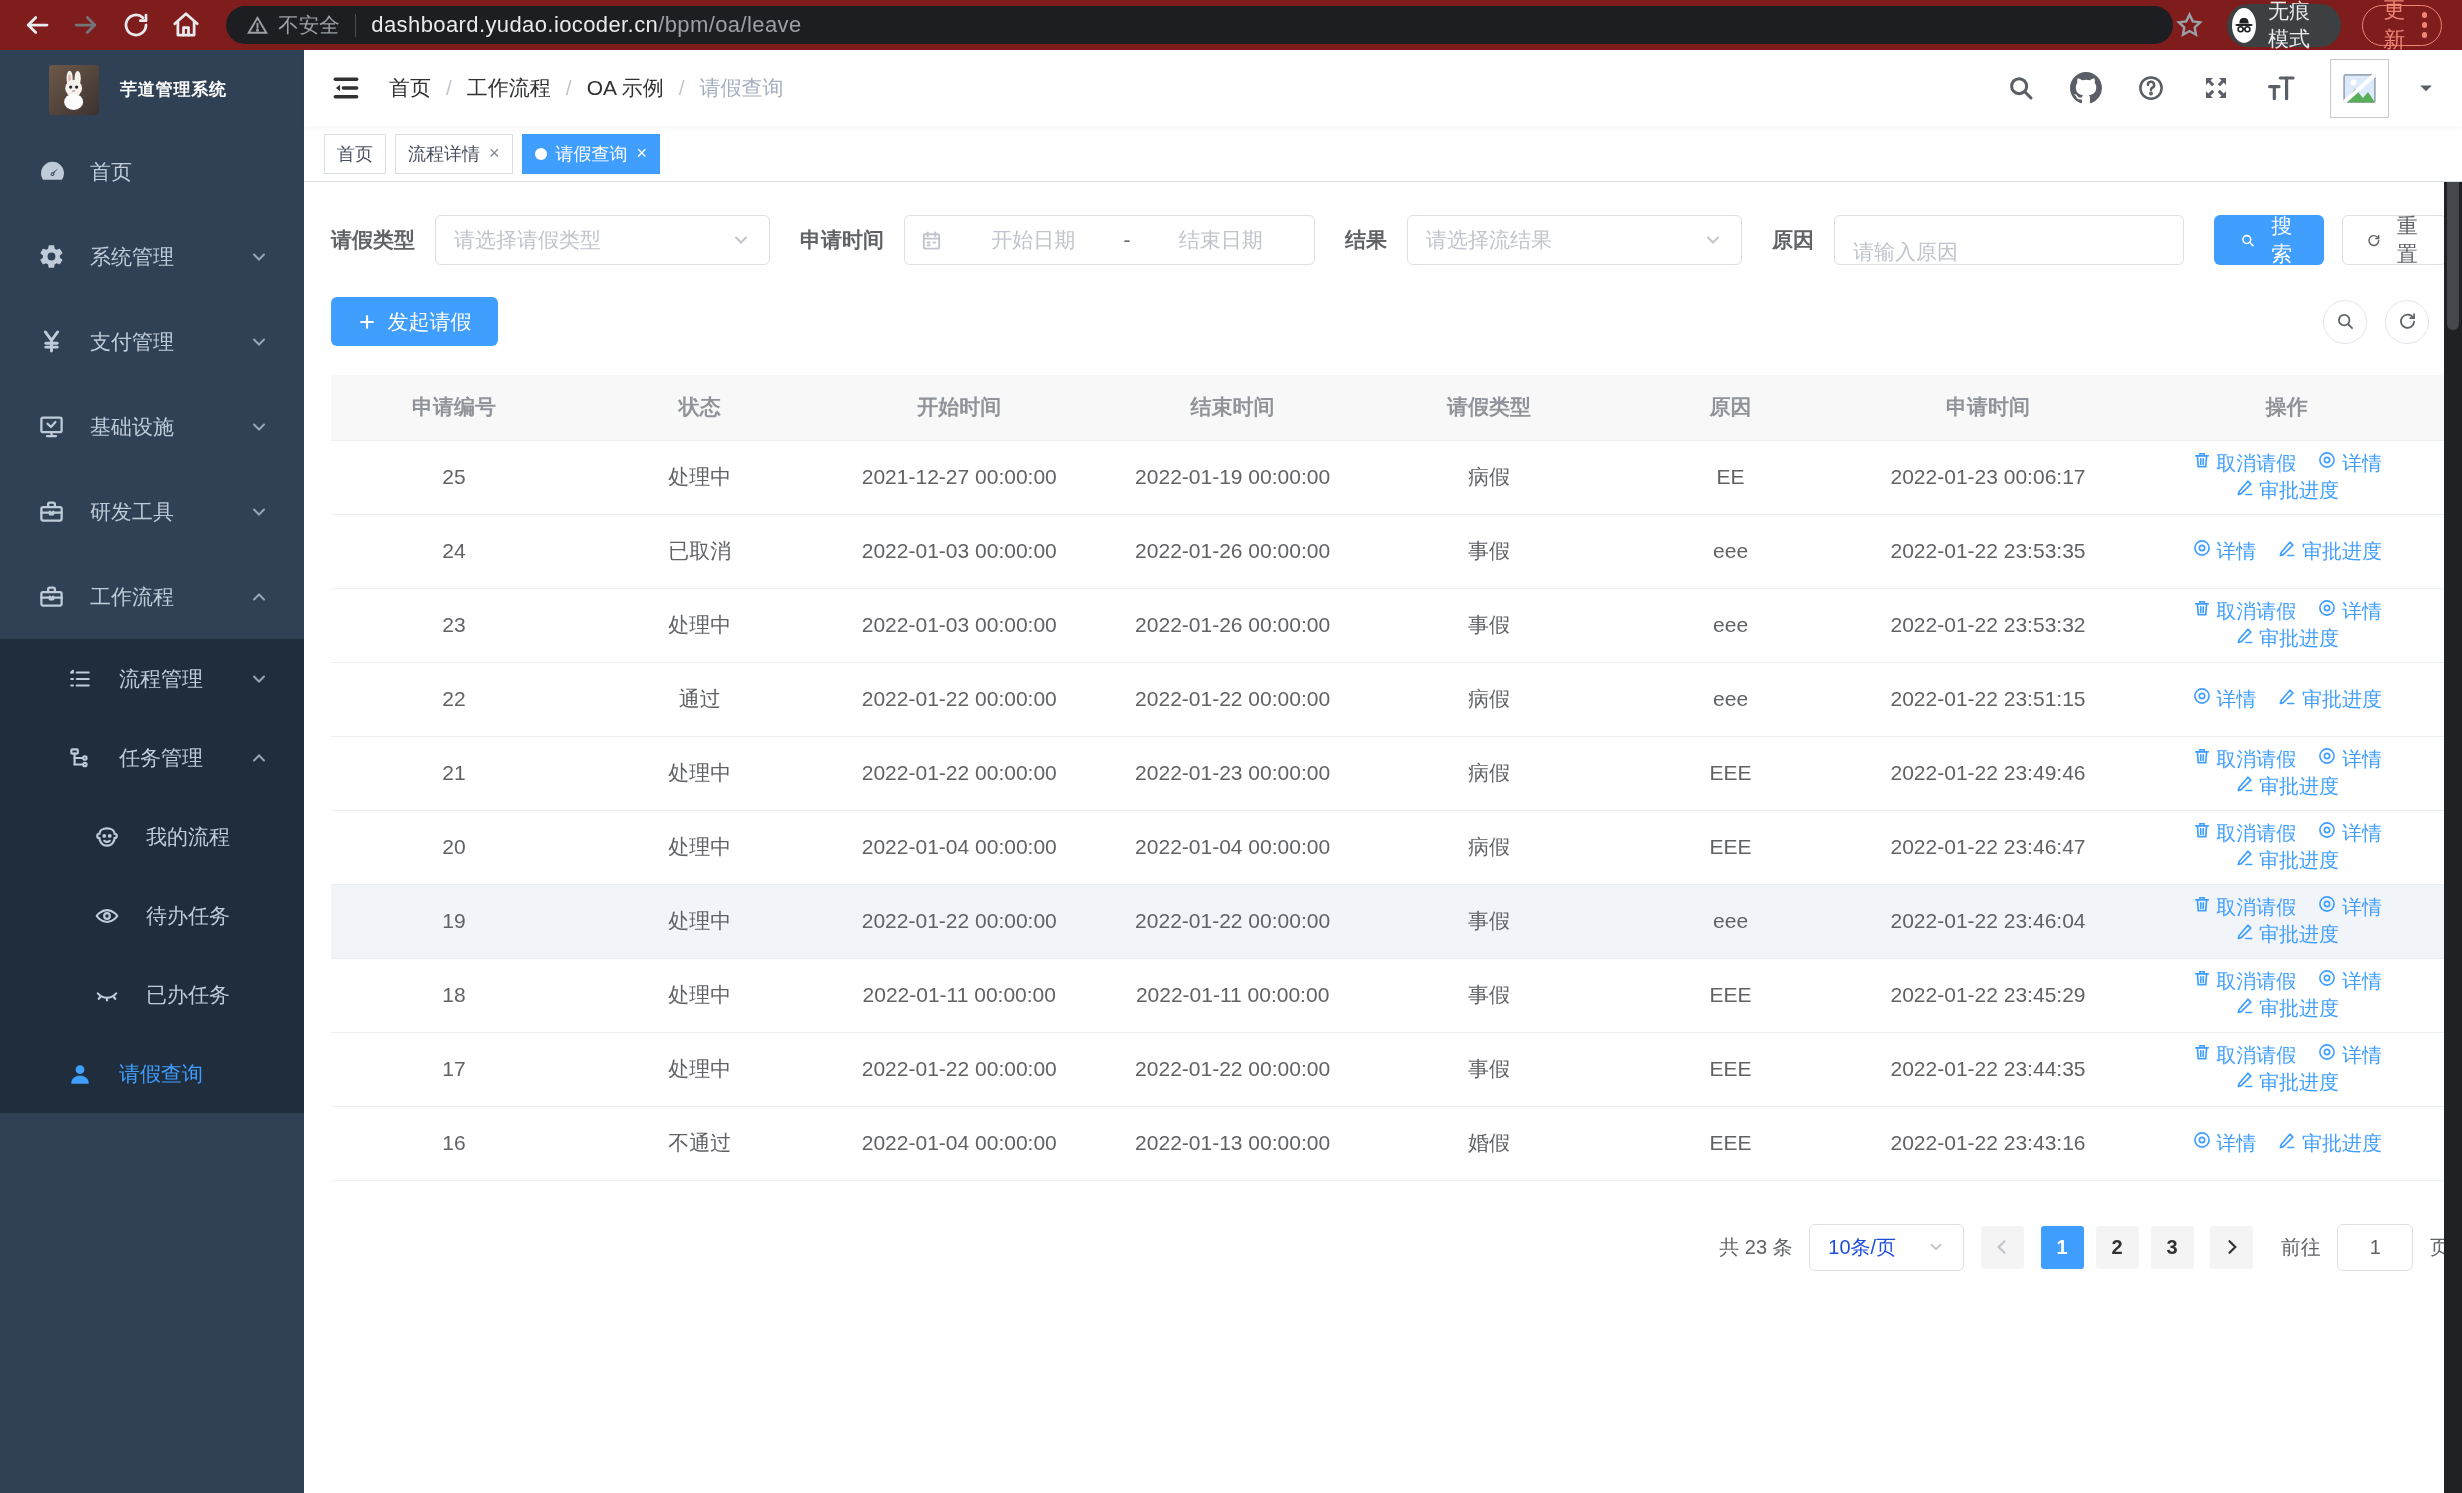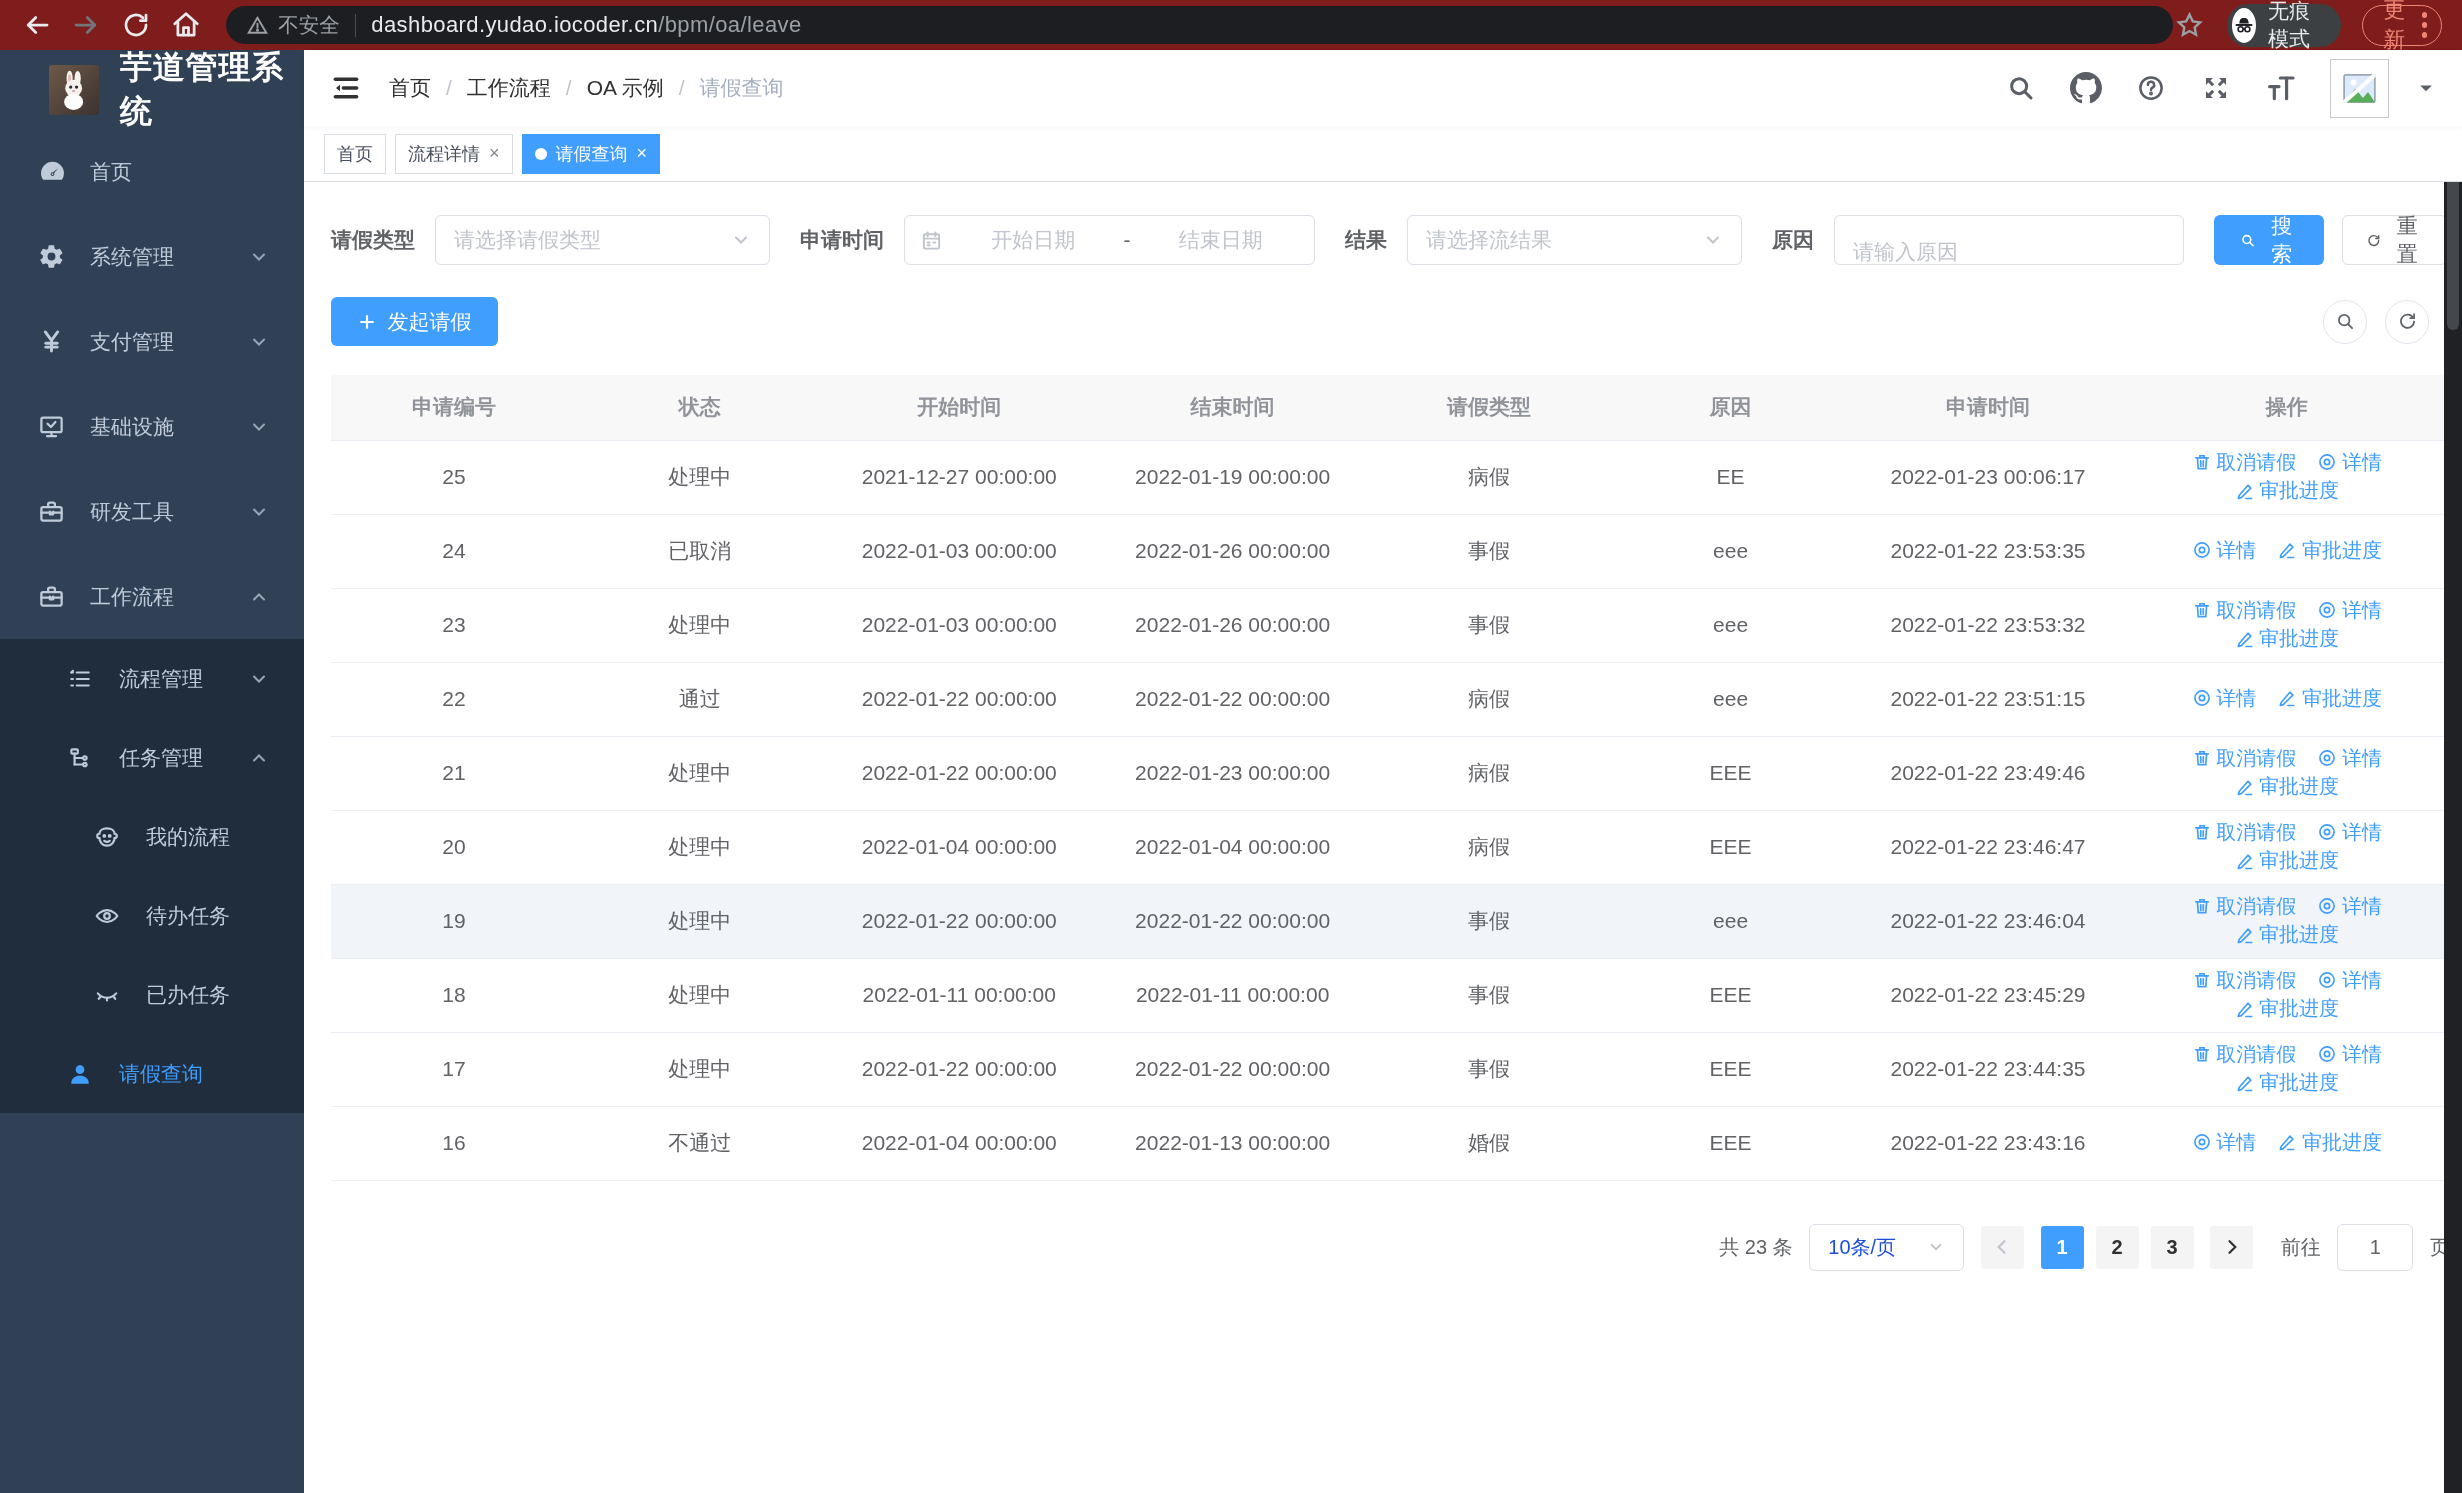--- a/index.html
+++ b/index.html
@@ -26,21 +26,21 @@
   .dots3 i { width:5.3px; height:5.3px; border-radius:50%; background:#ef8575; }
 
   
   .app { display:flex; height:1443px; }
 
   
   .sidebar { width:304px; flex:none; background:#304156; color:#bfcbd9; font-size:21px; }
   .logo-row { height:79px; display:flex; align-items:center; padding-left:49px; gap:21px; }
   .logo-img { width:50px; height:50px; border-radius:3px; overflow:hidden; flex:none;
     background:linear-gradient(135deg,#6e5948,#3c3230); display:flex; align-items:center; justify-content:center; }
-  .logo-title { color:#fff; font-size:32px; font-weight:bold; letter-spacing:0.8px;font-family:Liberation Serif, serif; }
+  .logo-title { color:#fff; font-size:17px; font-weight:bold; letter-spacing:0.8px;font-family:Liberation Serif, serif; }
   .menu-item { height:85px; display:flex; align-items:center; padding-left:38px; position:relative; cursor:pointer; }
   .menu-item .mi-ic { width:29px; margin-right:23px; flex:none; }
   .menu-item .chev { position:absolute; right:35px; }
   .submenu { background:#1f2d3d; }
   .submenu .menu-item { height:79px; padding-left:67px; }
   .submenu .menu-item.lvl3 { padding-left:94px; }
   .menu-item.active { color:#409eff; }
 
   
   .main { flex:1; display:flex; flex-direction:column; background:#fff; min-width:0; }
@@ -89,21 +89,21 @@
   .circ { width:44px; height:44px; border-radius:50%; border:1.5px solid #e2e6ec; background:#fff;
     display:flex; align-items:center; justify-content:center; cursor:pointer; }
 
   
   table { margin-top:29px; width:2119px; border-collapse:collapse; table-layout:fixed; }
   thead th { height:65px; background:#f8f8f9; color:#909399; font-size:21px; font-weight:bold;
     border-bottom:1.5px solid #ebeef5; text-align:center; }
   tbody td { height:74px; font-size:21px; color:#606266; text-align:center;
     border-bottom:1.5px solid #ebeef5; }
   tbody tr.highlighted { background:#f1f4f8; }
-  .act-link { color:#409eff; font-size:20px; display:inline-flex; align-items:center; gap:4.6px;
+  .act-link { color:#409eff; font-size:20px; display:inline-flex; gap:4.6px;
     margin:0 10.6px; text-decoration:none; cursor:pointer; white-space:nowrap; }
 
   
   .pagi { margin-top:43px; display:flex; align-items:center; justify-content:flex-end; gap:16.7px;
     width:2119px; font-size:20px; color:#606266; }
   .psize { width:155px; height:47px; font-size:20px; }
   .page-btn { min-width:43px; height:43px; border:none; border-radius:3px; background:#f4f4f5;
     color:#303133; font-size:20px; font-weight:bold; cursor:pointer; }
   .page-btn.active { background:#409eff; color:#fff; }
   .page-btn.nav { display:inline-flex; align-items:center; justify-content:center; }

